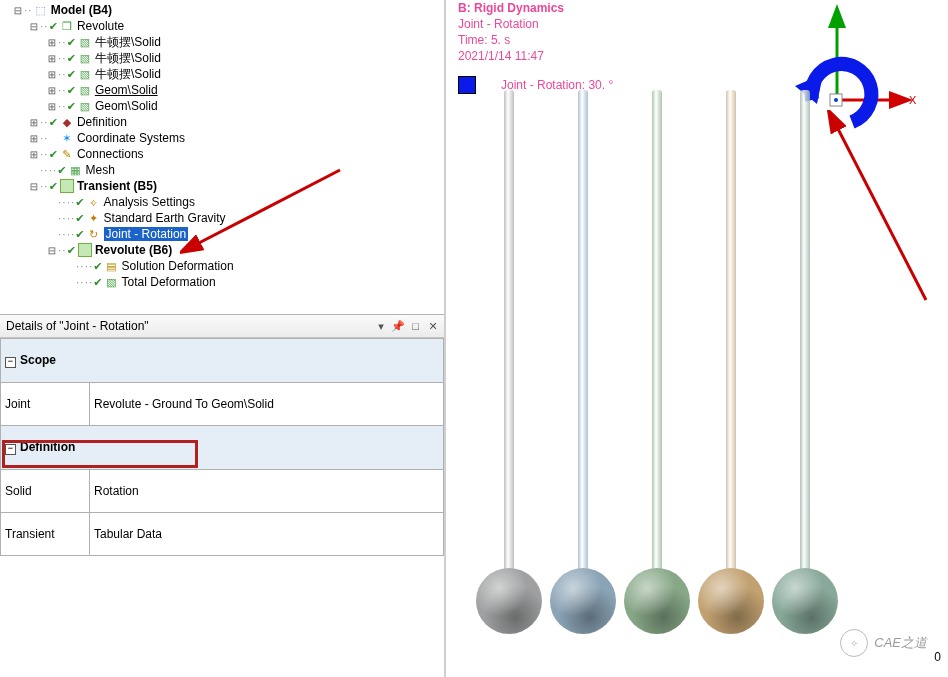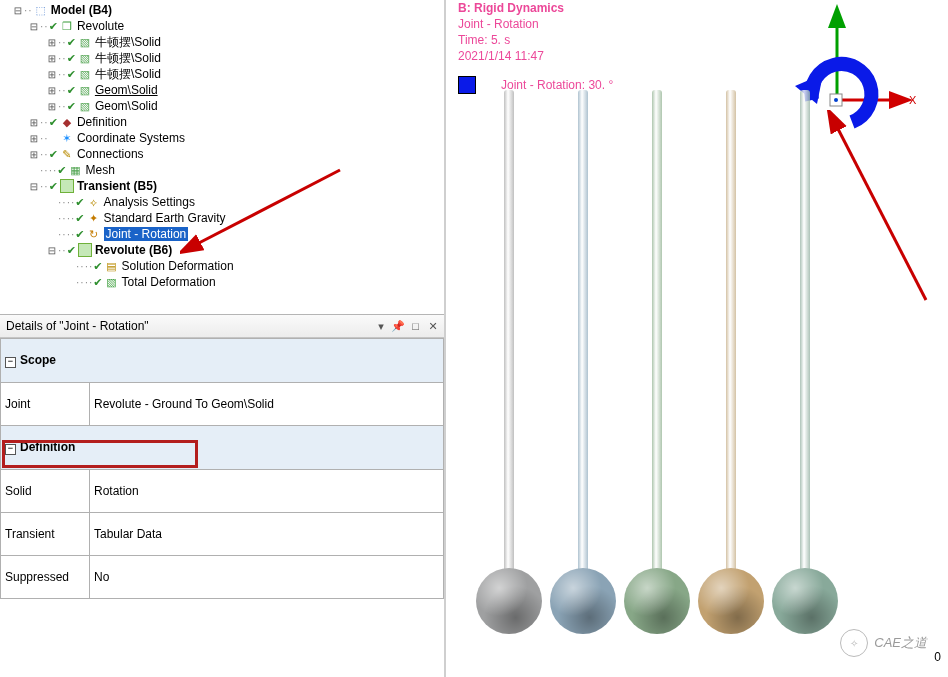--- a/index.html
+++ b/index.html
@@ -443,24 +443,20 @@
       <td colspan="2"><span class="collapse-box">−</span><span>Definition</span></td>
     </tr>
     <tr>
       <td class="col-key">Solid</td>
       <td>Rotation</td>
     </tr>
     <tr>
       <td class="col-key">Transient</td>
       <td>Tabular Data</td>
     </tr>
-    <tr>
-      <td class="col-key">Suppressed</td>
-      <td>No</td>
-    </tr>
   </tbody>
     </table>
 </div>
 
 <div class="highlight-box" style="left:2px; top:440px; width:190px; height:22px;"></div>
 
 <div class="divider-v"></div>
 
 <div class="viewport">
   <div class="vp-text">

